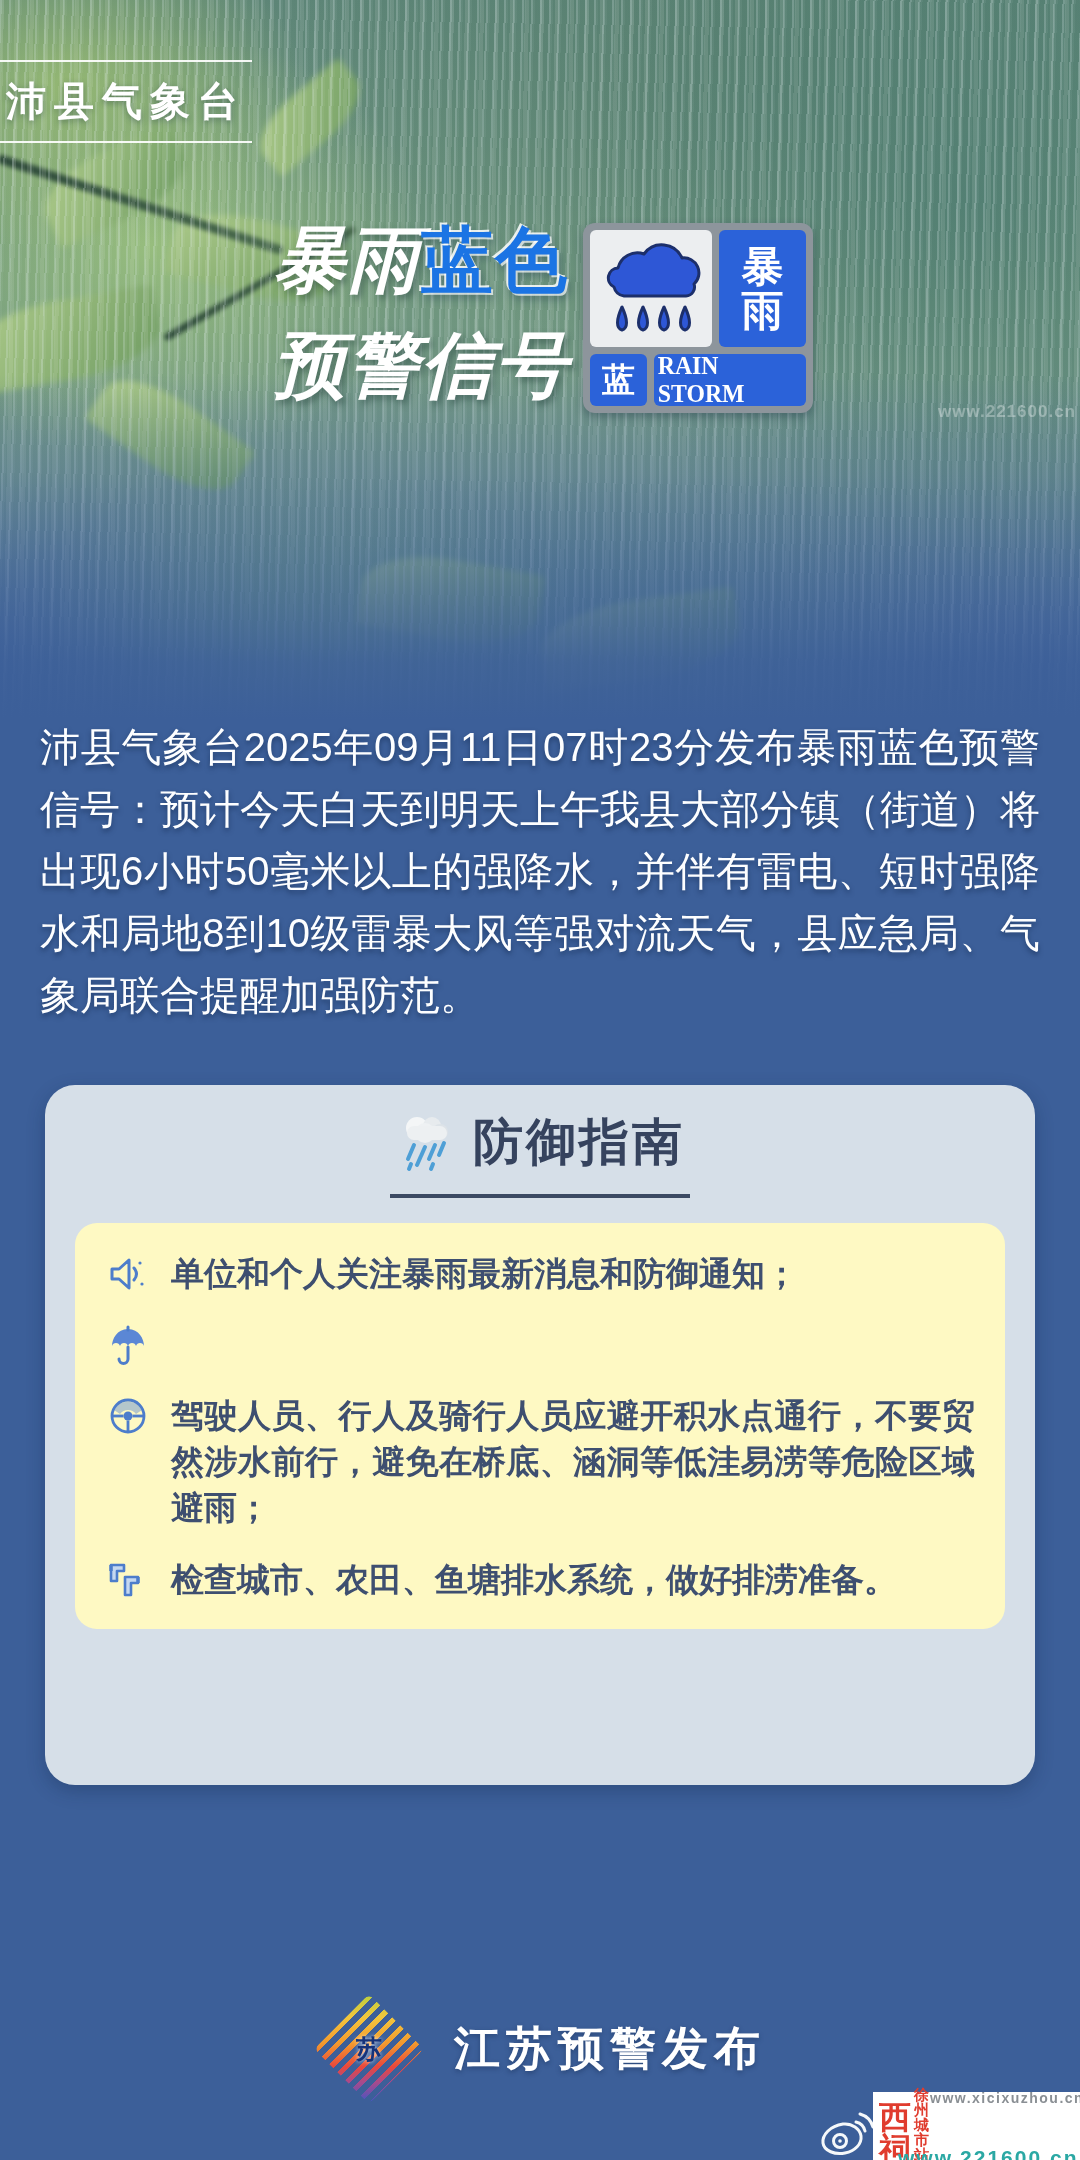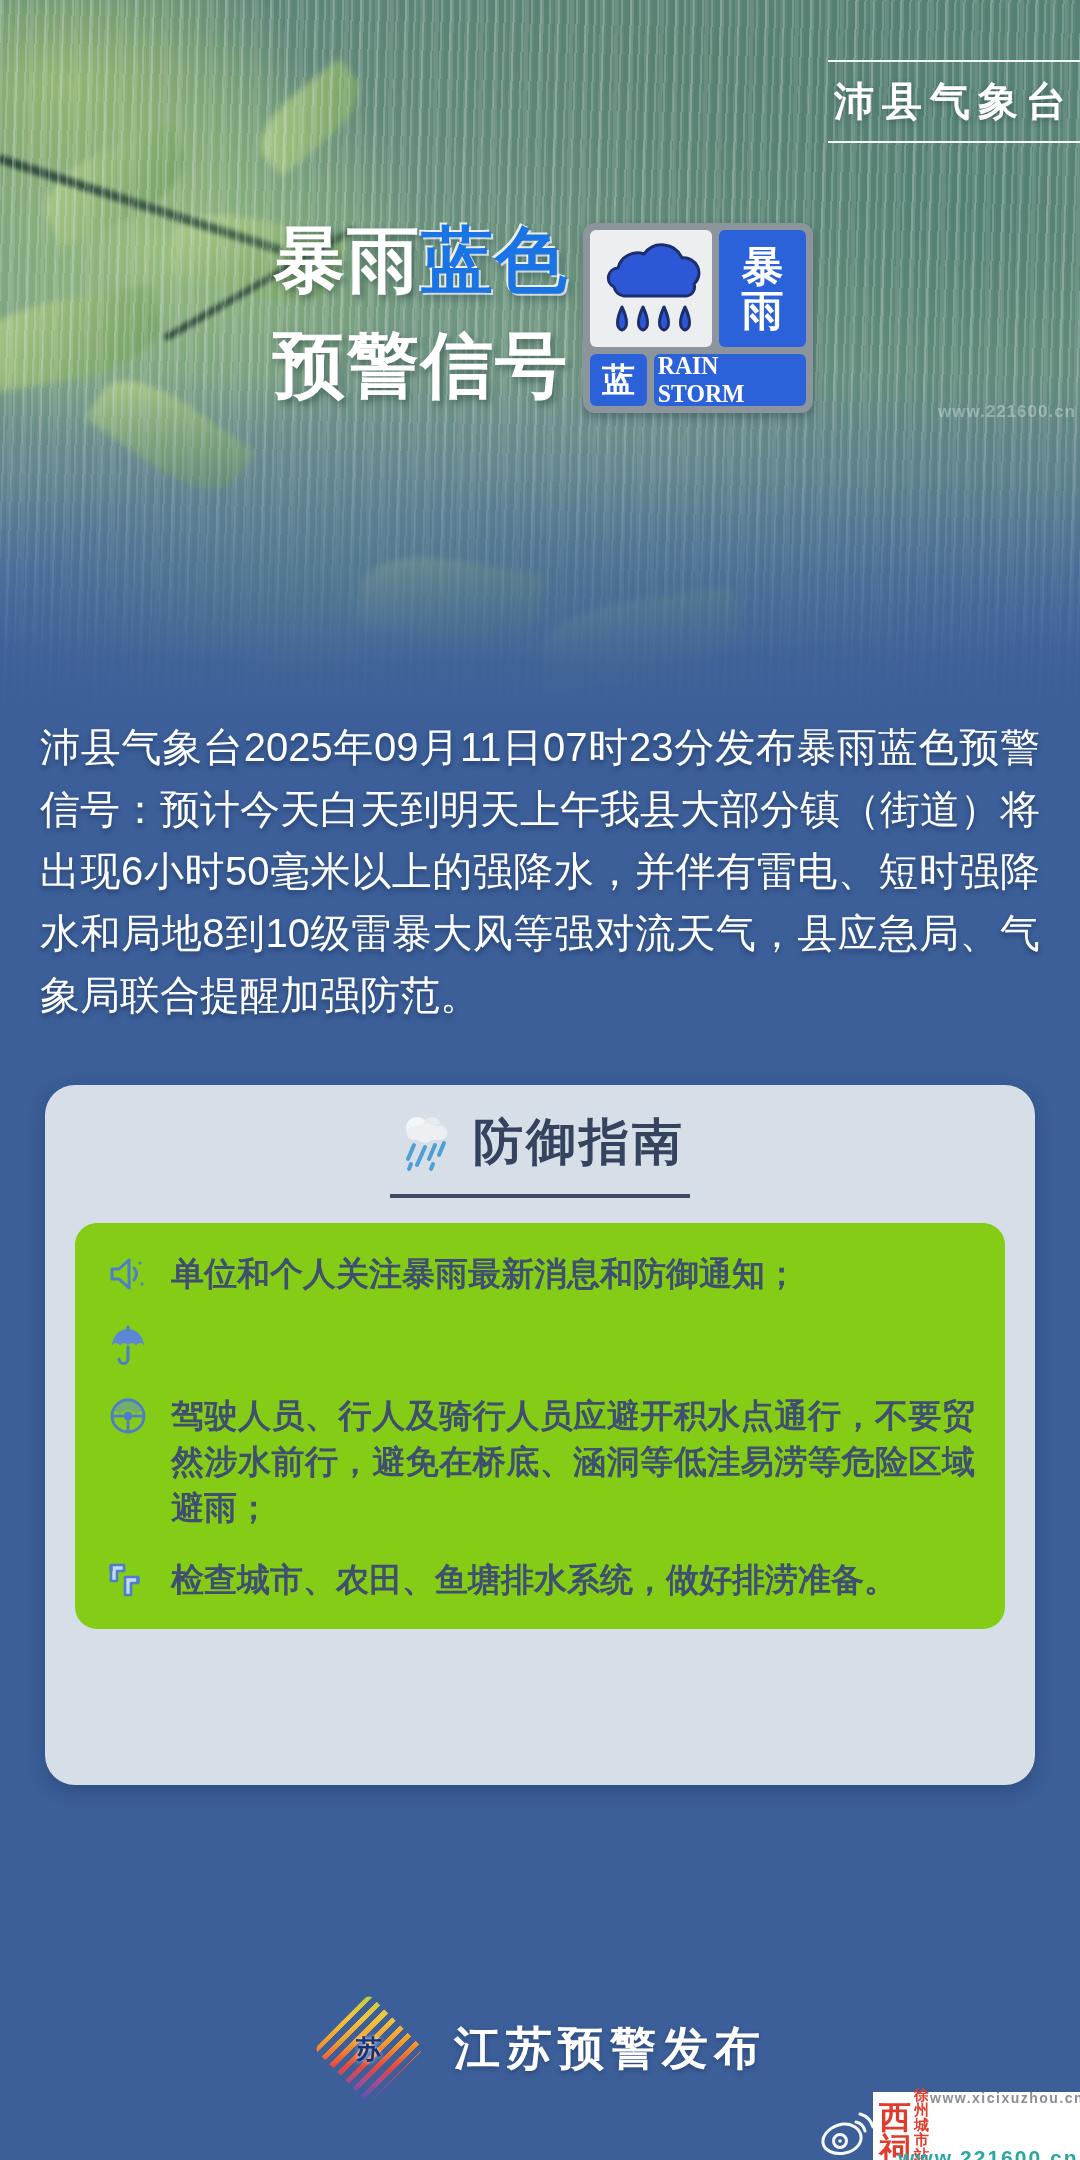--- a/index.html
+++ b/index.html
@@ -28,35 +28,35 @@
     background:
       repeating-linear-gradient(92deg, rgba(230,242,246,.22) 0 2px, rgba(230,242,246,.05) 2px 4px, rgba(255,255,255,0) 4px 9px),
       repeating-linear-gradient(91deg, rgba(255,255,255,.10) 0 4px, rgba(255,255,255,0) 4px 15px);
   }
   .photo-fade{
     position:absolute;left:0;top:0;width:1080px;height:720px;
     background:linear-gradient(180deg, rgba(60,95,153,0) 52%, rgba(60,95,153,.45) 74%, rgba(60,95,153,.92) 92%, #3c5f99 100%);
   }
   
   .station{
-    position:absolute;top:60px;left:0;width:1080px;text-align:right;
+    position:absolute;top:60px;left:0;width:896px;text-align:left;
   }
   .station-inner{
     display:inline-block;padding:12px 6px;
     border-top:2px solid rgba(255,255,255,.92);
     border-bottom:2px solid rgba(255,255,255,.92);
     color:#fff;font-size:40px;font-weight:700;letter-spacing:8px;
     text-shadow:0 2px 6px rgba(30,60,60,.45);
   }
   
   .title{position:absolute;left:273px;top:224px;line-height:1.0;font-weight:900;}
   .title-line{font-size:72px;letter-spacing:2px;white-space:nowrap;
     text-shadow:3px 4px 7px rgba(30,60,55,.5);}
   .title-line.l2{margin-top:33px;}
-  .t-white{color:#ffffff;}
+  .t-white{color:#ffffff;font-style:italic;}
   .t-blue{color:#1b74e4;text-shadow:-2px -2px 0 rgba(255,255,255,.85),2px 2px 0 rgba(255,255,255,.7),3px 5px 8px rgba(30,60,80,.45);}
   
   .sign{
     position:absolute;left:583px;top:223px;width:230px;height:190px;
     background:#8d959c;border-radius:12px;padding:7px;box-sizing:border-box;
     display:flex;flex-direction:column;gap:7px;
     box-shadow:0 4px 10px rgba(20,40,60,.35);
   }
   .sign-row1{display:flex;gap:7px;flex:1;}
   .sign-icon-cell{width:122px;background:#eceef0;border-radius:6px;display:flex;align-items:center;justify-content:center;}
@@ -75,21 +75,21 @@
   
   .card{
     position:absolute;left:45px;top:1085px;width:990px;height:700px;
     background:#d6dfe8;border-radius:30px;box-sizing:border-box;
     box-shadow:0 6px 18px rgba(15,35,70,.3);
   }
   .card-head{margin-top:24px;display:flex;align-items:center;justify-content:center;gap:14px;}
   .card-title{color:#36435e;font-size:50px;font-weight:900;letter-spacing:3px;}
   .card-underline{width:300px;height:4px;background:#3c4a63;margin:18px auto 0;}
   .inner{
-    margin:25px 30px 0;background:#84cc16;border-radius:22px;
+    margin:25px 30px 0;background:#fef9c3;border-radius:22px;
     padding:28px 30px 26px;box-sizing:border-box;
     display:flex;flex-direction:column;gap:26px;
   }
   .g-item{display:flex;gap:20px;}
   .g-icon{flex:0 0 46px;display:flex;justify-content:center;padding-top:2px;}
   .g-text{color:#3e4f70;font-size:33px;line-height:46px;font-weight:600;text-align:justify;}
   
   .footer{position:absolute;left:0;top:1994px;width:1080px;display:flex;align-items:center;justify-content:center;gap:30px;}
   .logo-wrap{width:110px;height:110px;position:relative;display:flex;align-items:center;justify-content:center;}
   .logo-diamond{

